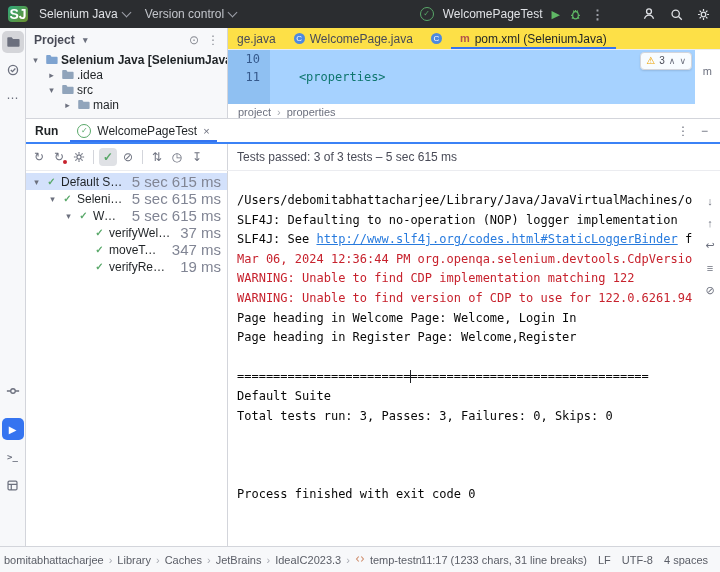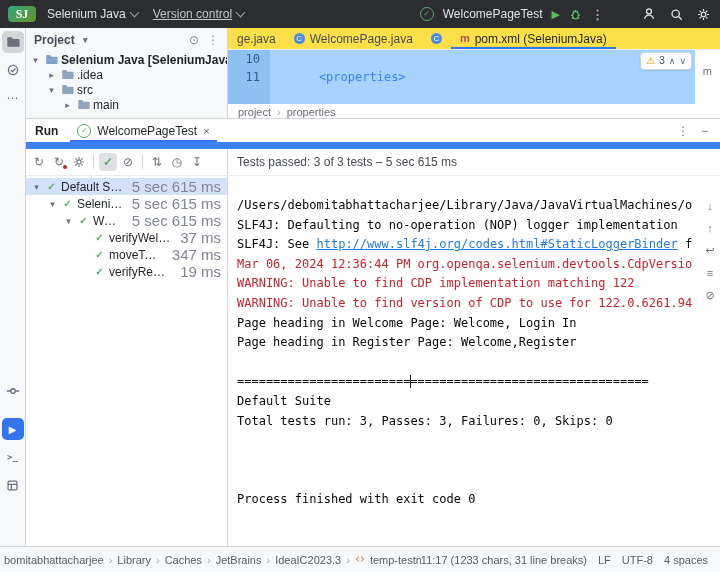--- a/index.html
+++ b/index.html
@@ -2,23 +2,23 @@
 <html style="--accent: #3574f0; --selection: #a6d2ff; --selection-gutter: #8fc0f2; --tree-selection: #d3e1fb; --pass-green: #59a869; --error-red: #c7222d; --link-blue: #287bde; --warning-orange: #eda200;"><head>
 <meta charset="utf-8">
 <style>
   html,body{margin:0;padding:0;width:720px;height:572px;overflow:hidden;}
   #app{position:relative;width:720px;height:572px;background:#fff;font-family:"Liberation Sans",sans-serif;font-size:12px;color:#1f2326;overflow:hidden;}
   svg{display:block;}
 
   
   #titlebar{position:absolute;left:0;top:0;width:720px;height:28px;background:#2b2d30;display:flex;align-items:center;color:#dfe1e5;padding:0 10px 0 8px;box-sizing:border-box;}
   .tb-left{display:flex;align-items:center;gap:7px;}
-  .badge{width:28px;height:16px;border-radius:4px;background:linear-gradient(135deg,#2fa87c,#6b8f2c);color:#fff;font-size:12px;font-weight:bold;display:flex;align-items:center;justify-content:center;font-family:Liberation Serif, serif;}
+  .badge{width:20px;height:16px;border-radius:4px;background:linear-gradient(135deg,#2fa87c,#6b8f2c);color:#fff;font-size:14px;font-weight:bold;display:flex;align-items:center;justify-content:center;}
   .tb-item{display:flex;align-items:center;gap:5px;padding:2px 4px;border-radius:4px;}
-  .tb-dim{color:#c2c5cb;text-decoration:underline;}
+  .tb-dim{color:#c2c5cb;}
   .chev{width:6px;height:6px;border-right:1.4px solid #9da0a8;border-bottom:1.4px solid #9da0a8;transform:rotate(45deg);margin-top:-3px;}
   .tb-run{display:flex;align-items:center;gap:9px;margin-left:auto;}
   .tb-icons{display:flex;align-items:center;gap:14px;margin-left:38px;}
   .g-play{color:#5fb865;font-size:11px;}
   .g-kebab{color:#9da0a8;font-size:13px;font-weight:bold;}
   .cfg-icon{width:12px;height:12px;border:1.4px solid #59a869;border-radius:50%;display:flex;align-items:center;justify-content:center;color:#59a869;font-size:8px;line-height:1;}
 
   
   #left-strip{position:absolute;left:0;top:28px;width:26px;height:518px;background:#f7f8fa;border-right:1px solid #d3d5db;box-sizing:border-box;display:flex;flex-direction:column;align-items:center;padding:3px 0 44px 0;}
   .strip-icon{width:22px;height:22px;border-radius:5px;display:flex;align-items:center;justify-content:center;margin-bottom:6px;color:#6c707e;}
@@ -44,32 +44,32 @@
   .tab{display:flex;align-items:center;gap:5px;padding:0 9px;color:#494b57;white-space:nowrap;}
   .tab.active{color:#1f2326;box-shadow:inset 0 -2px 0 var(--accent,#3574f0);}
   .cls-icon{width:11px;height:11px;border-radius:50%;background:#4d89e0;color:#fff;font-size:8px;display:flex;align-items:center;justify-content:center;}
   .mvn-icon{color:#b3544a;font-weight:bold;font-size:11px;line-height:1;}
   .code{position:relative;height:54px;font-family:"DejaVu Sans Mono",monospace;font-size:12px;line-height:18px;overflow:hidden;}
   .sel-layer{position:absolute;left:0;top:0;bottom:0;right:25px;background:var(--selection,#a6d2ff);}
   .gut-layer{position:absolute;left:0;top:0;bottom:0;width:42px;background:var(--selection-gutter,#8fc0f2);}
   .crow{position:relative;height:18px;display:flex;}
   .lnum{width:32px;flex:0 0 32px;text-align:right;padding-right:10px;color:#35598c;}
   .ctext{white-space:pre;}
-  .t-tag{color:#3b82f6;padding-left:20px;}
+  .t-tag{color:#0f766e;}
   .t-num{color:#1750eb;}
   .inspections{position:absolute;top:2px;right:28px;height:16px;background:rgba(255,255,255,0.92);border:1px solid #d3d5db;border-radius:4px;display:flex;align-items:center;gap:4px;padding:0 5px;font-family:"Liberation Sans",sans-serif;font-size:10px;color:#494b57;box-shadow:0 1px 2px rgba(0,0,0,0.12);}
   .warn-glyph{color:var(--warning-orange,#eda200);font-size:10px;}
   .insp-chev{color:#6c707e;font-size:9px;}
   .scroll-marker{position:absolute;right:8px;top:12px;color:#6c707e;font-family:"Liberation Sans",sans-serif;font-size:11px;}
   .breadcrumbs{height:15px;display:flex;align-items:center;gap:6px;padding-left:10px;font-size:11px;color:#6c707e;}
   .bc-sep{color:#a8abb3;}
 
   
   #run-panel{position:absolute;left:26px;top:118px;width:694px;height:428px;background:#fff;border-top:1px solid #d3d5db;box-sizing:border-box;}
-  .rp-header{height:23px;display:flex;align-items:center;gap:12px;padding-left:9px;border-bottom:7px solid #3b82f6;}
+  .rp-header{height:23px;display:flex;align-items:center;gap:12px;padding-left:9px;border-bottom:2px solid #3b82f6;}
   .rp-title{font-weight:bold;color:#1f2326;}
   .rp-tab{display:flex;align-items:center;gap:6px;height:100%;padding:0 7px;box-shadow:inset 0 -2px 0 var(--accent,#3574f0);}
   .rp-tab .close{color:#6c707e;font-size:11px;}
   .rp-header-right{margin-left:auto;display:flex;align-items:center;gap:12px;padding-right:12px;color:#6c707e;}
   .rp-toolbar{height:26px;display:flex;align-items:center;border-bottom:1px solid #ebecf0;}
   .rp-toolbar-left{width:202px;flex:0 0 202px;height:100%;display:flex;align-items:center;gap:2px;padding:0 4px;border-right:1px solid #d3d5db;box-sizing:border-box;}
   .tbi{width:18px;height:18px;border-radius:4px;display:flex;align-items:center;justify-content:center;color:#6c707e;font-size:12px;position:relative;}
   .tbi.pressed{background:#dfe1e5;color:var(--pass-green,#59a869);font-weight:bold;}
   .tbi .dot{position:absolute;right:1px;bottom:2px;width:4px;height:4px;border-radius:50%;background:var(--error-red,#c7222d);}
   .tb-sep{width:1px;height:14px;background:#d3d5db;margin:0 3px;}

